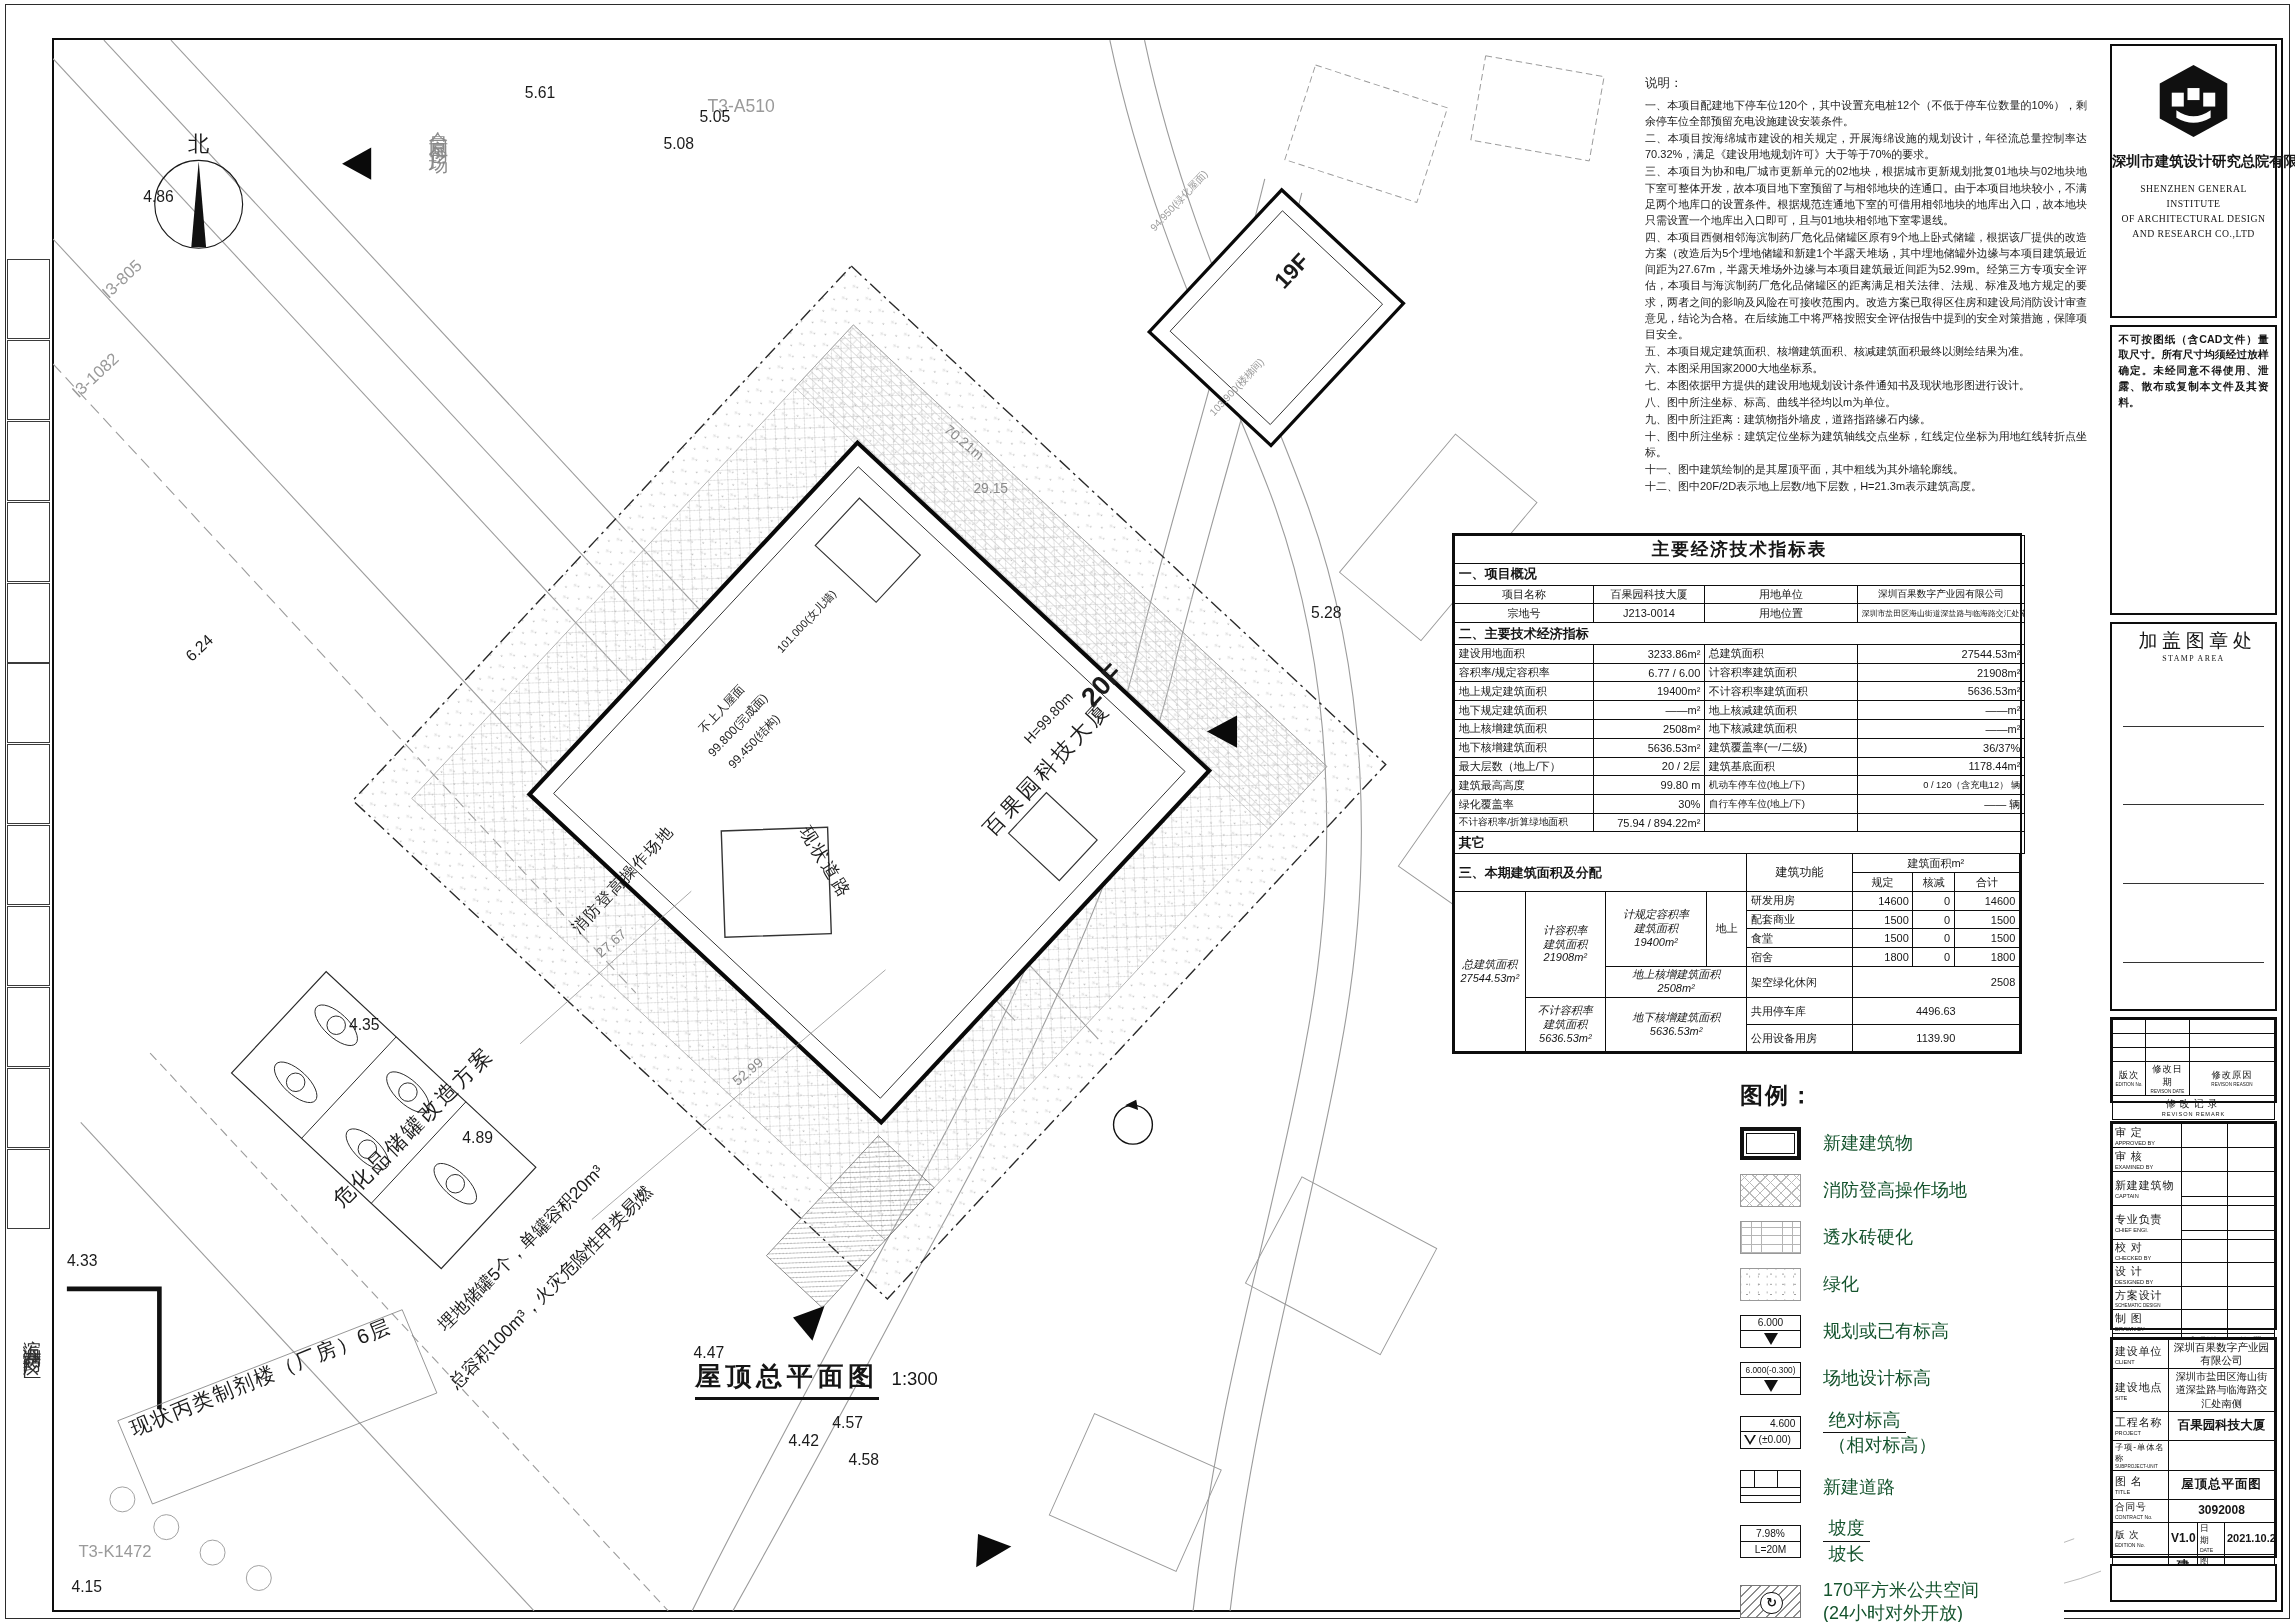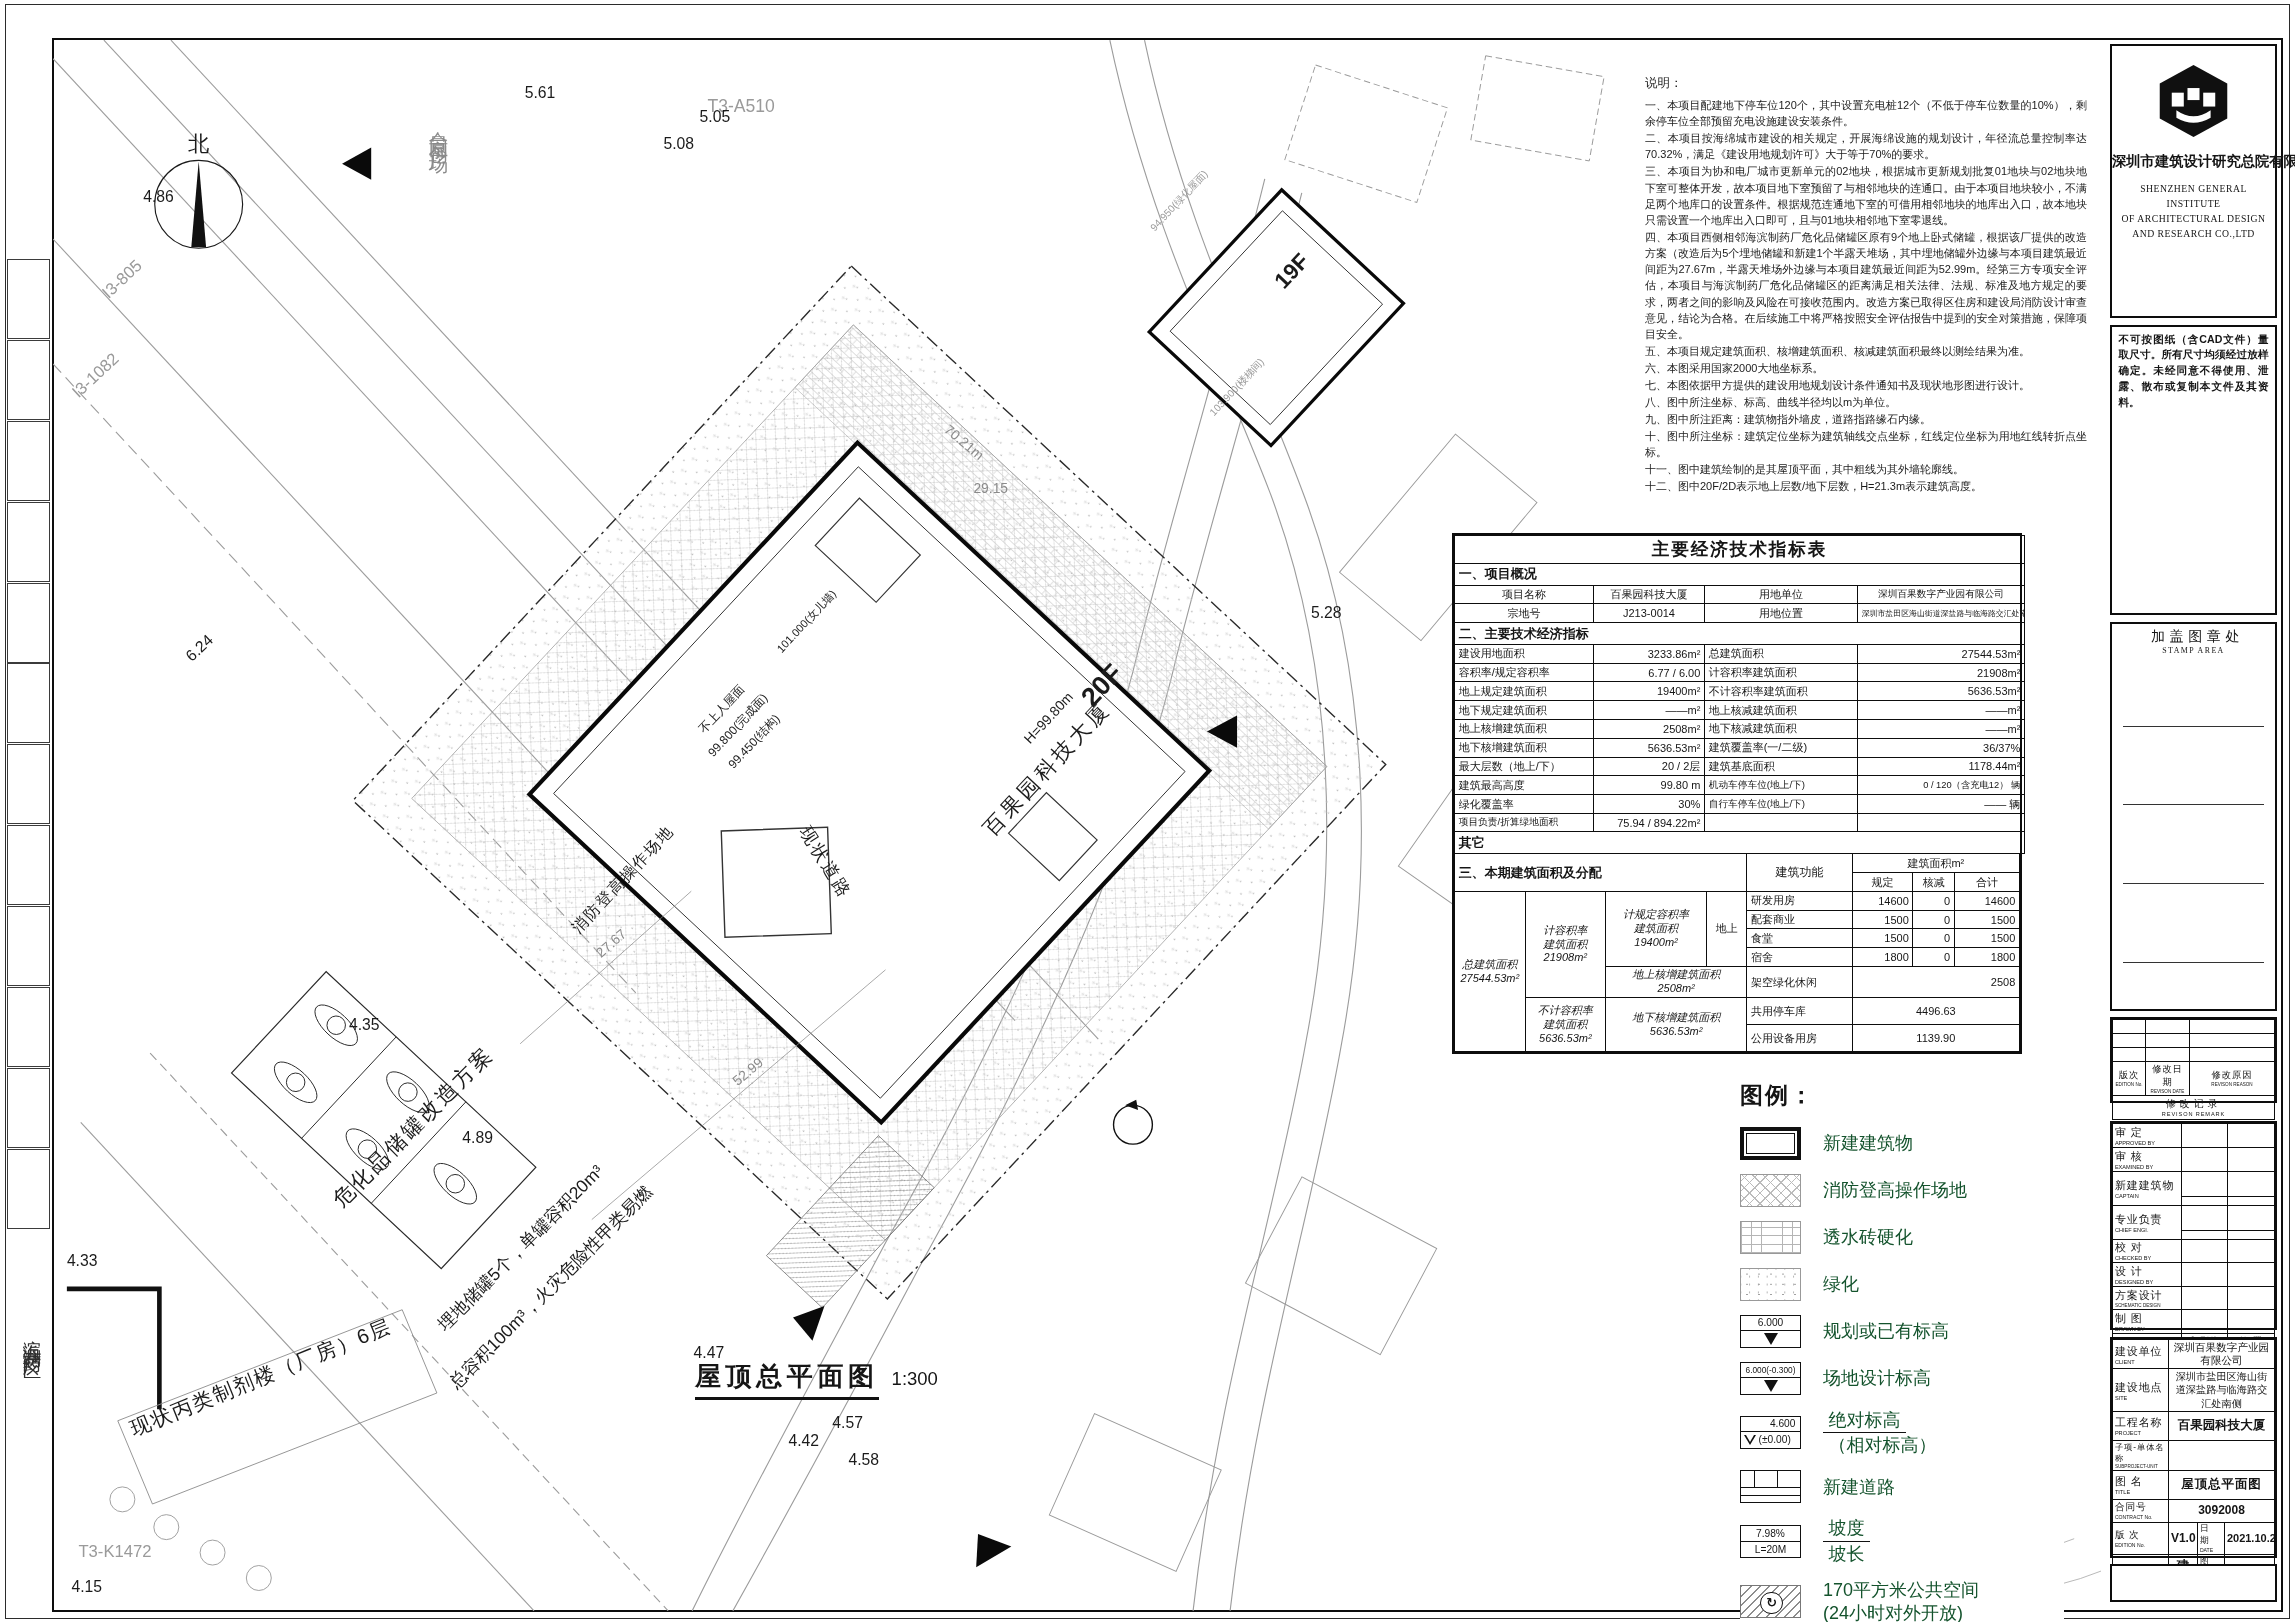--- a/index.html
+++ b/index.html
@@ -68,21 +68,21 @@
   .lg-frac .l1{border-bottom:1.4px solid #111;padding:0 5.6px 0.9px;}
   .lg-frac .l2{padding:0.9px 5.6px 0;}
   
   .tc-box{position:absolute;left:2110px;width:167px;border:2.3px solid #0d0d0d;box-sizing:border-box;background:#fff;}
   .tc-inner{padding:4.6px 6.5px;}
   #logo-name{font-size:14.3px;font-weight:bold;text-align:center;letter-spacing:0px;margin-top:12px;white-space:nowrap;}
   #logo-en{font-family:"Liberation Serif","DejaVu Serif",serif;font-size:9.7px;text-align:center;margin-top:10.2px;line-height:1.55;letter-spacing:0.5px;}
   .disc-cn{font-size:10.6px;font-weight:bold;line-height:1.5;text-align:justify;}
   .disc-en{font-size:9.7px;font-weight:bold;line-height:1.45;margin-top:8.3px;font-family:"Liberation Sans",sans-serif;}
   .stamp-h{text-align:center;padding-top:3.7px;}
-  .stamp-h .cn{font-size:14px;letter-spacing:4.6px;font-family:Liberation Serif, serif;margin-left:8px;}
+  .stamp-h .cn{font-size:19px;letter-spacing:4.6px;font-family:Liberation Serif, serif;margin-left:8px;}
   .stamp-h .en{font-size:7.9px;letter-spacing:1.4px;font-family:"Liberation Serif","DejaVu Serif",serif;}
   .stamp-line{position:absolute;left:11px;right:11px;border-top:0.7px solid #333;}
   .tc-table{border-collapse:collapse;width:100%;table-layout:fixed;}
   .tc-table td{border:0.9px solid #0d0d0d;box-sizing:border-box;padding:0.9px 1.9px;vertical-align:middle;overflow:hidden;}
   .lbl2 .cn{display:block;font-size:11px;letter-spacing:0.9px;}
   .lbl2 .en{display:block;font-size:5.6px;letter-spacing:0;}
   .tc-val{font-size:12px;text-align:center;line-height:1.2;}
   .half{height:50%;border-bottom:0.9px solid #0d0d0d;}
   
   .vtext{position:absolute;writing-mode:vertical-rl;letter-spacing:4.6px;}
@@ -369,21 +369,21 @@
         <td class="lab" style="font-size:9.7px">机动车停车位(地上/下)</td>
         <td class="val" style="font-size:9.3px">0 / 120（含充电12） 辆</td>
       </tr>
       <tr>
         <td class="lab">绿化覆盖率</td>
         <td class="val">30%</td>
         <td class="lab" style="font-size:9.7px">自行车停车位(地上/下)</td>
         <td class="val">—— 辆</td>
       </tr>
       <tr>
-        <td class="lab" style="font-size:9.7px">项目负责/折算绿地面积</td>
+        <td class="lab" style="font-size:9.7px">不计容积率/折算绿地面积</td>
         <td class="val">75.94 / 894.22m²</td>
         <td class="lab"></td>
         <td class="val"></td>
       </tr>
       <tr>
             <td class="sec" colspan="4">其它</td>
           </tr>
     </tbody>
       </table>
     <table style="margin-top:-0.9px;">

